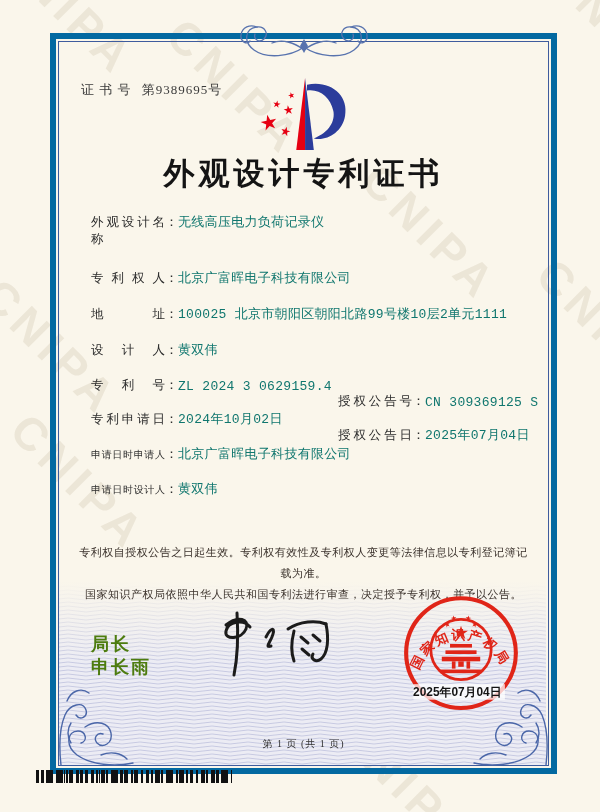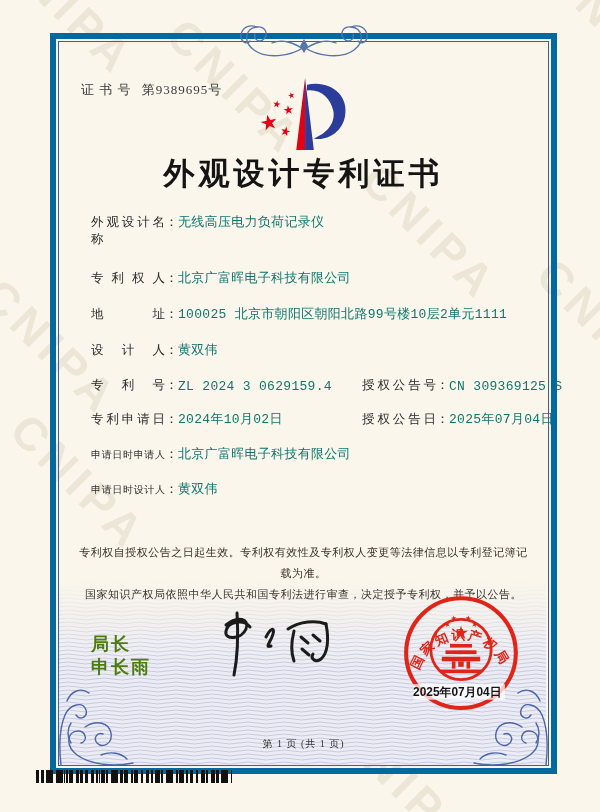--- a/index.html
+++ b/index.html
@@ -60,21 +60,21 @@
   .fields{position:absolute;left:35px;right:25px;top:174px;z-index:4;}
   .frow{position:absolute;left:0;right:0;display:flex;align-items:baseline;font-size:13px;font-family:Liberation Mono, monospace;}
   .fgroup{display:flex;align-items:flex-end;}
   .flabel{
     display:inline-block;width:74px;font-size:12.5px;color:#2d2d2d;
     text-align:justify;text-align-last:justify;
   }
   .flabel.long{font-size:10px;}
   .colon{width:13px;display:inline-block;color:#2d2d2d;}
   .fvalue{font-size:13px;color:#0f766e;letter-spacing:0.3px;white-space:nowrap;}
-  .rgt{position:absolute;left:247px;top:0;margin-left:24px;}
+  .rgt{position:absolute;left:247px;top:16px;}
   
   .notice{
     position:absolute;left:20px;right:20px;top:503px;z-index:4;text-align:center;
     font-size:11px;line-height:21px;color:#3b322c;letter-spacing:0.5px;
   }
   
   .officer{position:absolute;left:35px;top:594px;z-index:4;
     font-family:Liberation Sans, sans-serif;
     font-size:18px;font-weight:bold;color:#4d7c0f;line-height:23px;letter-spacing:2px;}
   .sig{position:absolute;left:148px;top:570px;z-index:5;}

